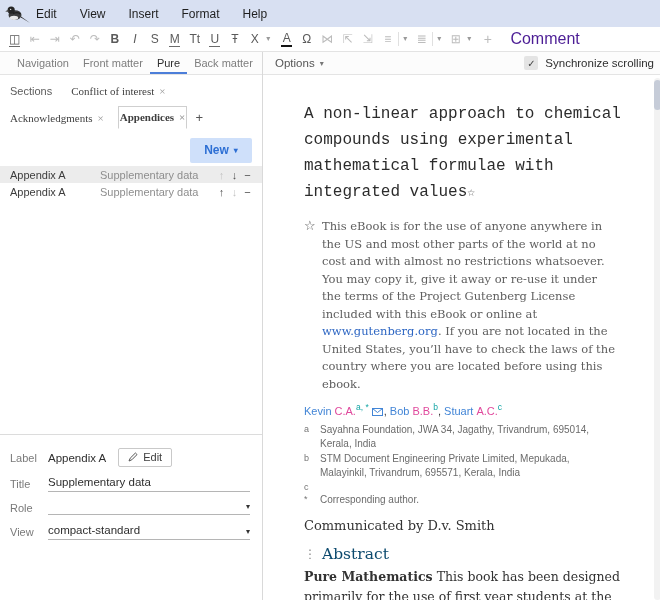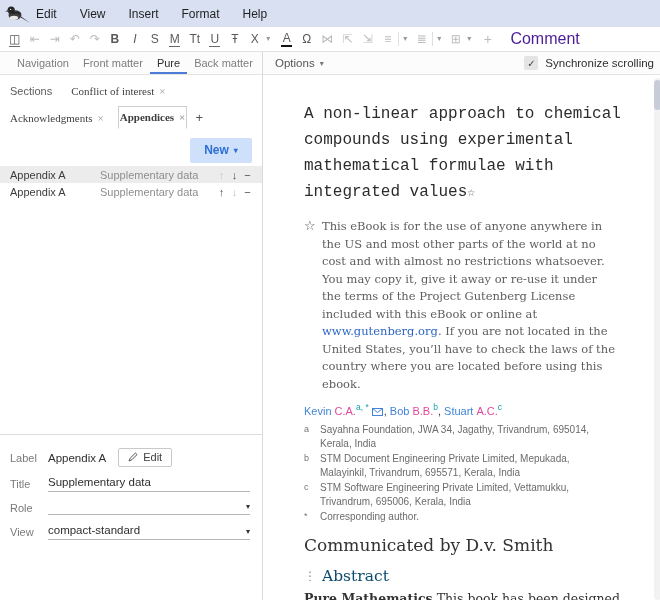--- a/index.html
+++ b/index.html
@@ -107,21 +107,21 @@
   .surname { color:#e0489c; }
   .asup { font-size:8.5px; color:#14a5a5; vertical-align:super; }
   .a-sep { color:#3a3a3a; }
   .env { margin:0 1px 0 3px; vertical-align:-1px; }
 
   .affs { margin-top:6px; }
   .aff { display:flex; margin-bottom:1px; }
   .aff-marker { width:16px; flex:0 0 16px; font-size:9px; color:#767676; padding-top:1px; }
   .aff-text { font-size:10px; line-height:14px; color:#6b6b6b; width:284px; }
 
-  .communicated { margin-top:11px; font-family:"DejaVu Serif", serif; font-size:17px; color:#333; }
+  .communicated { margin-top:11px; font-family:"DejaVu Serif", serif; font-size:13px; color:#333; }
 
   .abs-head { margin-top:12px; display:flex; align-items:center; }
   .abs-handle { color:#8a8a8a; font-size:12px; margin-right:6px; }
   .abs-title { font-family:"DejaVu Serif", serif; font-size:15.5px; color:#0c4a6e; }
   .abs-body { margin-top:4px; font-family:"DejaVu Serif", serif; font-size:12.5px;
               line-height:20px; color:#333; }
   .abs-lead { font-weight:700; margin-right:4px; }
 
   .scrollbar { position:absolute; top:3px; right:5px; bottom:0; width:7px;
                background:#f2f2f2; border-radius:4px; }
@@ -305,21 +305,20 @@
             <div class="aff">
               <span class="aff-marker">a</span>
               <span class="aff-text">Sayahna Foundation, JWA 34, Jagathy, Trivandrum, 695014, Kerala, India</span>
             </div>
             <div class="aff">
               <span class="aff-marker">b</span>
               <span class="aff-text">STM Document Engineering Private Limited, Mepukada, Malayinkil, Trivandrum, 695571, Kerala, India</span>
             </div>
             <div class="aff">
               <span class="aff-marker">c</span>
-              <span class="aff-text">STM Software Engineering Private Limited, Vettamukku, Trivandrum, 695006, Kerala, India</span>
             </div>
             <div class="aff">
               <span class="aff-marker">*</span>
               <span class="aff-text">Corresponding author.</span>
             </div>
           </div>
 
           <div class="communicated">Communicated by D.v. Smith</div>
 
           <div class="abs-head">

